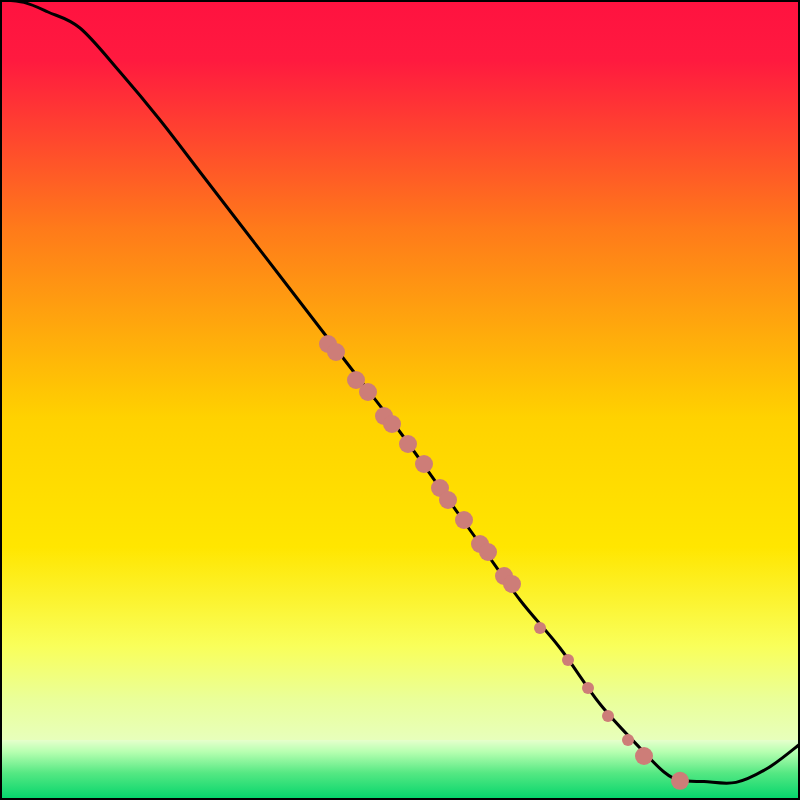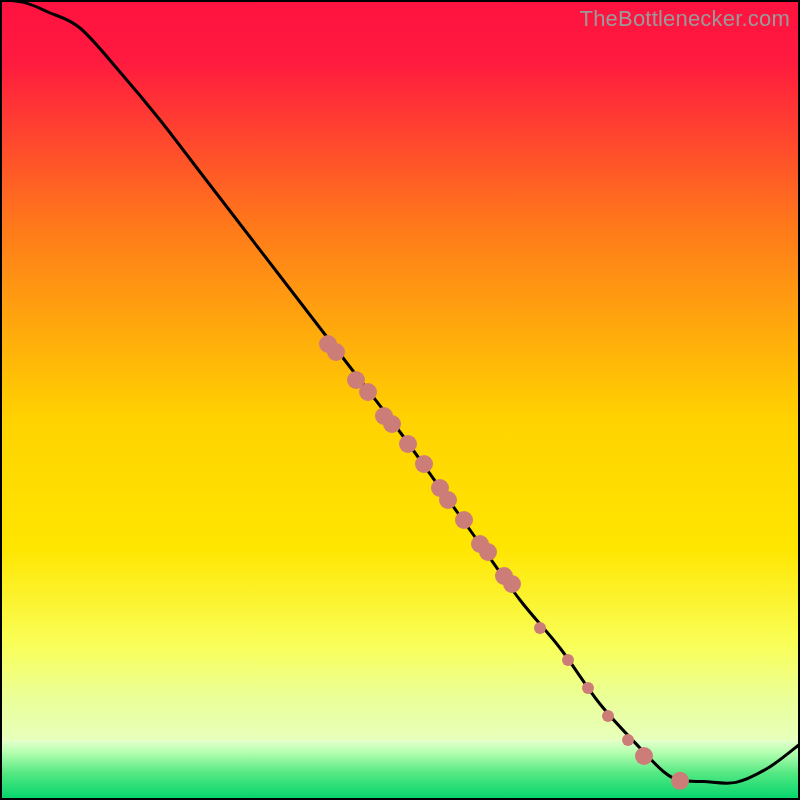--- a/index.html
+++ b/index.html
@@ -86,14 +86,13 @@
         <circle cx="540" cy="628" r="6" fill="#cd7d78"></circle>
         <circle cx="568" cy="660" r="6" fill="#cd7d78"></circle>
         <circle cx="588" cy="688" r="6" fill="#cd7d78"></circle>
         <circle cx="608" cy="716" r="6" fill="#cd7d78"></circle>
         <circle cx="628" cy="740" r="6" fill="#cd7d78"></circle>
         <circle cx="644" cy="756" r="9" fill="#cd7d78"></circle>
         <circle cx="680" cy="780.8" r="9" fill="#cd7d78"></circle>
       </g>
   </svg>
 
-  <div class="watermark">TheBottlenecker.com</div>
 </div>
 
 </body></html>

